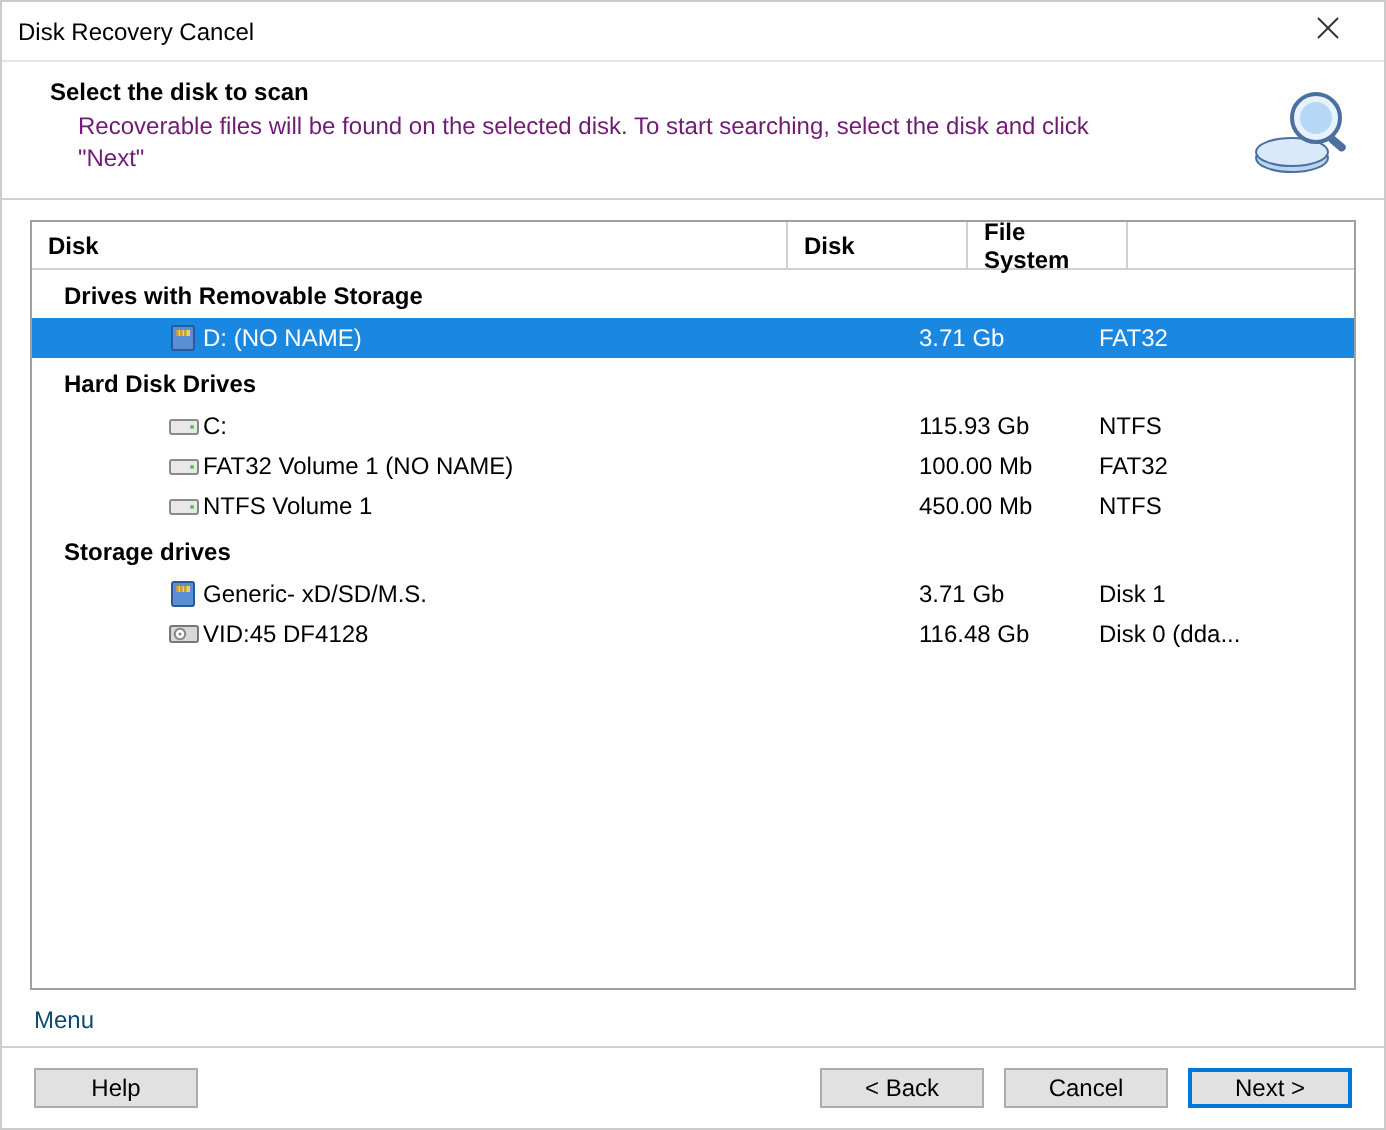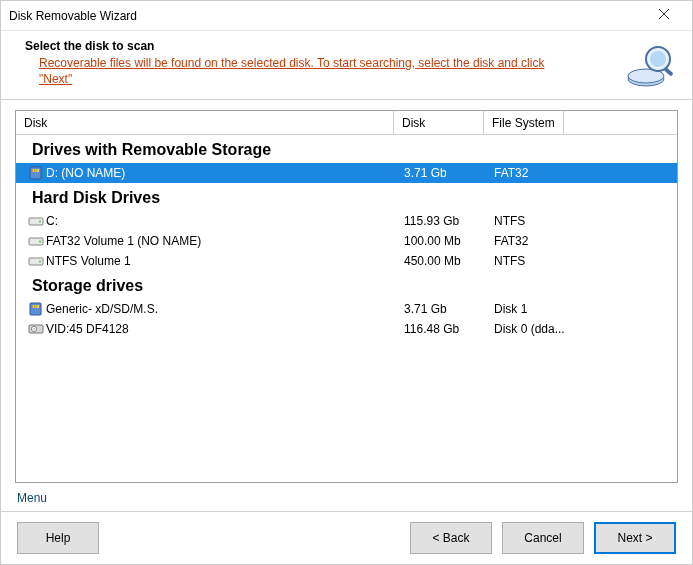--- a/index.html
+++ b/index.html
@@ -28,60 +28,61 @@
   }
   .close-btn svg { width: 12px; height: 12px; stroke: #333; }
 
   
   .header {
     display: flex; justify-content: center;
     padding: 8px 16px 4px 24px;
   }
   .header-text { flex: 1; }
   .header-title { font-weight: bold; font-size: 12px; margin-bottom: 2px; }
-  .header-sub { font-size: 12px; padding-left: 14px; max-width: 540px; line-height: 1.35; color:#c2410c;text-decoration:underline;}
+  .header-sub { font-size: 12px; padding-left: 14px; max-width: 540px; line-height: 1.35; color:#701a75;}
   .header-icon { width: 52px; height: 48px; margin-top:4px; }
 
   
   .hsep { height: 1px; background: #d0d0d0; margin: 4px 0 10px 0; }
 
   
   .main { flex: 1; padding: 0 14px; display: flex; flex-direction: column; }
   .grid {
     border: 1px solid #a0a0a0;
     flex: 1;
     background: #fff;
     overflow: hidden;
   }
   .grid-header {
     display: flex;
     height: 24px;
     align-items: center;
     border-bottom: 1px solid #d0d0d0;
     background: #fff;
-    font-weight: normal;
+    font-weight: bold;
   }
   .grid-header > div {
     border-right: 1px solid #d0d0d0;
     padding: 0 8px;
     height: 100%;
     display: flex; align-items: center;
     font-size: 12px;
   }
   .grid-body { }
   .group {
     font-weight: bold;
     padding: 6px 0 4px 16px;
-    font-size: 16px;
+    font-size: 12px;
   }
   .row {
     display: flex;
     align-items: center;
     height: 20px;
     padding-left: 2px;
+    justify-content: center;
   }
   .row.selected {
     background: #1a87e0;
     color: #fff;
   }
   .cell-icon {
     width: 20px; display: flex; align-items: center; justify-content: center;
   }
   .cell-disk { padding-left: 2px; }
   .cell { padding: 0 8px; overflow: hidden; text-overflow: ellipsis; white-space: nowrap; }
@@ -107,37 +108,37 @@
   .hsep2 { height:1px; background:#d0d0d0; margin: 0; }
   .footer {
     display: flex;
     align-items: center;
     padding: 10px 16px;
     gap: 10px;
   }
   .footer .spacer { flex:1; }
   button.win {
     min-width: 82px;
-    height: 32px;
+    height: 20px;
     background: #e1e1e1;
     border: 1px solid #adadad;
     font: inherit;
     cursor: pointer;
     padding: 0 14px;
   }
   button.win.default {
     border: 1px solid #0078d7;
     box-shadow: inset 0 0 0 1px #0078d7;
   }
 </style>
 </head>
 <body>
 
 <div class="titlebar">
-  <span class="title">Disk Removable Wizard</span>
+  <span class="title">Disk Recovery Cancel</span>
   <div class="close-btn">
     <span>
       <svg viewBox="0 0 12 12">
           <line x1="1" y1="1" x2="11" y2="11" stroke-width="1"></line>
           <line x1="11" y1="1" x2="1" y2="11" stroke-width="1"></line>
         </svg>
     </span>
   </div>
 </div>
 

